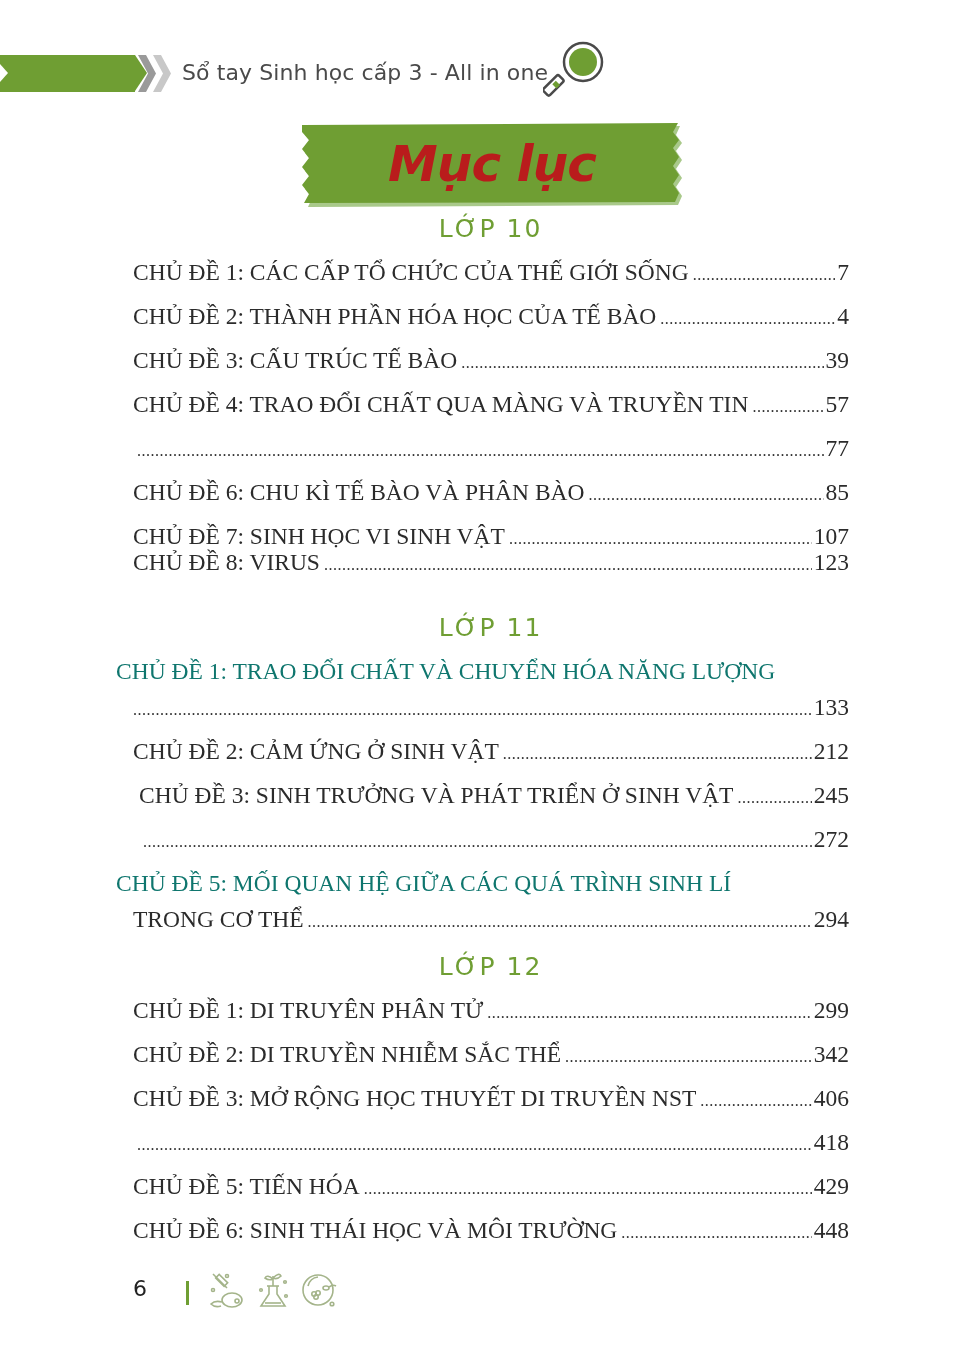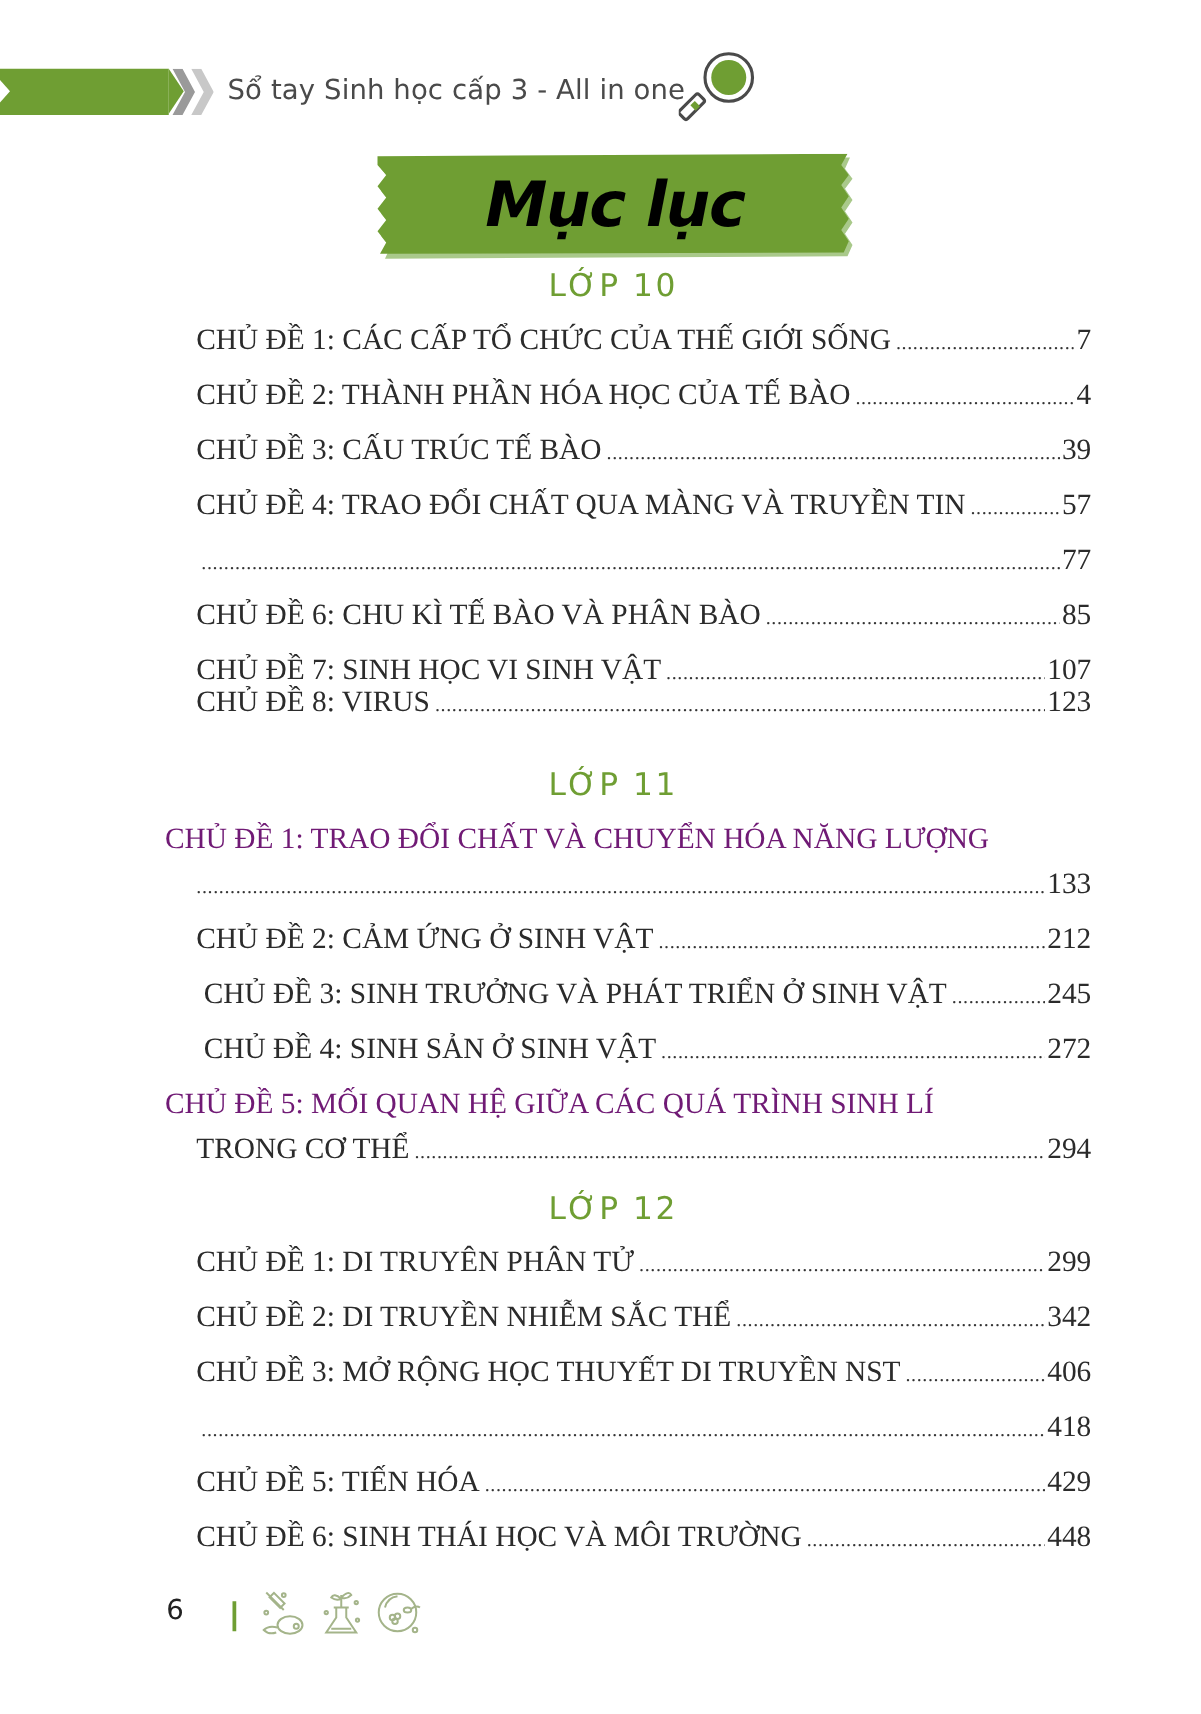--- a/index.html
+++ b/index.html
@@ -12,36 +12,36 @@
   .hdr-bar-tip { position:absolute; left:135px; top:55px; width:0; height:0;
     border-top:18.5px solid transparent; border-bottom:18.5px solid transparent; border-left:12px solid #6f9e33; }
   .chev { position:absolute; top:55px; width:20px; height:37px; }
   .hdr-title { position:absolute; left:182px; top:60px; font-family:"DejaVu Sans", sans-serif; 
     font-size:22px; color:#4a4a4a; letter-spacing:0.1px; }
   .magnifier { position:absolute; left:543px; top:40px; width:64px; height:58px; }
 
   
   .title-banner { position:absolute; left:300px; top:123px; width:384px; height:85px; }
   .title-text { position:absolute; left:300px; top:123px; width:384px; height:82px; display:flex; align-items:center;
-    justify-content:center; font-family:"DejaVu Sans", sans-serif; font-weight:bold; font-size:50px; color:#000000;
+    justify-content:center; font-family:"DejaVu Sans", sans-serif; font-weight:bold; font-size:50px; color:#b91c1c;
     letter-spacing:-1px; font-style:italic; }
 
   
   .sec-head { position:absolute; left:0; width:981px; text-align:center; font-family:"DejaVu Sans", sans-serif;
     font-size:25px; color:#6f9e33; letter-spacing:2px; font-weight:normal; }
 
   
   .toc-line { position:absolute; left:133px; width:716px; height:30px; display:flex; align-items:baseline;
-    font-size:23.5px; color:#2b2b2b; white-space:nowrap;margin-left:24px; }
+    font-size:23.5px; color:#2b2b2b; white-space:nowrap; }
   .toc-line.indent { left:139px; width:710px;text-align:center; }
   .toc-line .lbl { flex:0 0 auto; }
   .toc-line .dots { flex:1 1 auto; overflow:hidden; margin:0 2px 0 4px; letter-spacing:0.5px; font-size:16px; color:#333; }
   .toc-line .dots::before { content:"......................................................................................................................................................................................................................................"; }
   .toc-line .pg { flex:0 0 auto; }
-  .toc-plain { position:absolute; left:132px; font-size:23.5px; color:#701a75; white-space:nowrap; }
+  .toc-plain { position:absolute; left:116px; font-size:23.5px; color:#0f766e; white-space:nowrap; }
 
   
   .page-num { position:absolute; left:133px; top:1276px; font-family:"DejaVu Sans", sans-serif; font-size:22px; color:#222; }
   .footer-bar { position:absolute; left:186px; top:1281px; width:3px; height:24px; background:#6f9e33; }
   .footer-icon { position:absolute; top:1270px; width:40px; height:40px; }
 </style>
 </head>
 <body>
 
 <div>
@@ -122,21 +122,20 @@
   <span class="lbl">CHỦ ĐỀ 2: CẢM ỨNG Ở SINH VẬT</span>
     <span class="dots"></span>
     <span class="pg">212</span>
 </div>
 <div class="toc-line indent" style="top:782px">
   <span class="lbl">CHỦ ĐỀ 3: SINH TRƯỞNG VÀ PHÁT TRIỂN Ở SINH VẬT</span>
     <span class="dots"></span>
     <span class="pg">245</span>
 </div>
 <div class="toc-line indent" style="top:826px">
-  <span class="lbl">CHỦ ĐỀ 4: SINH SẢN Ở SINH VẬT</span>
     <span class="dots"></span>
     <span class="pg">272</span>
 </div>
 <div class="toc-plain" style="top:870px">CHỦ ĐỀ 5:  MỐI QUAN HỆ GIỮA CÁC QUÁ TRÌNH SINH LÍ</div>
 <div class="toc-line" style="top:906px">
   <span class="lbl">TRONG CƠ THỂ</span>
     <span class="dots"></span>
     <span class="pg">294</span>
 </div>
 

